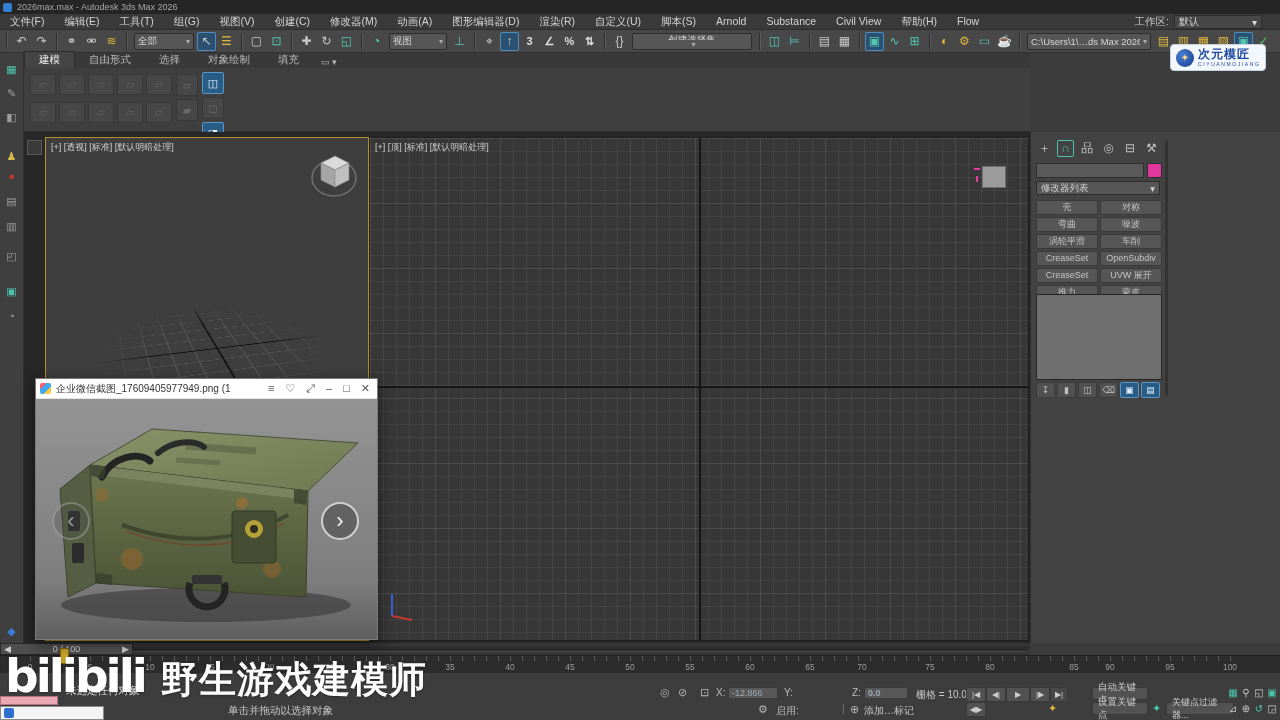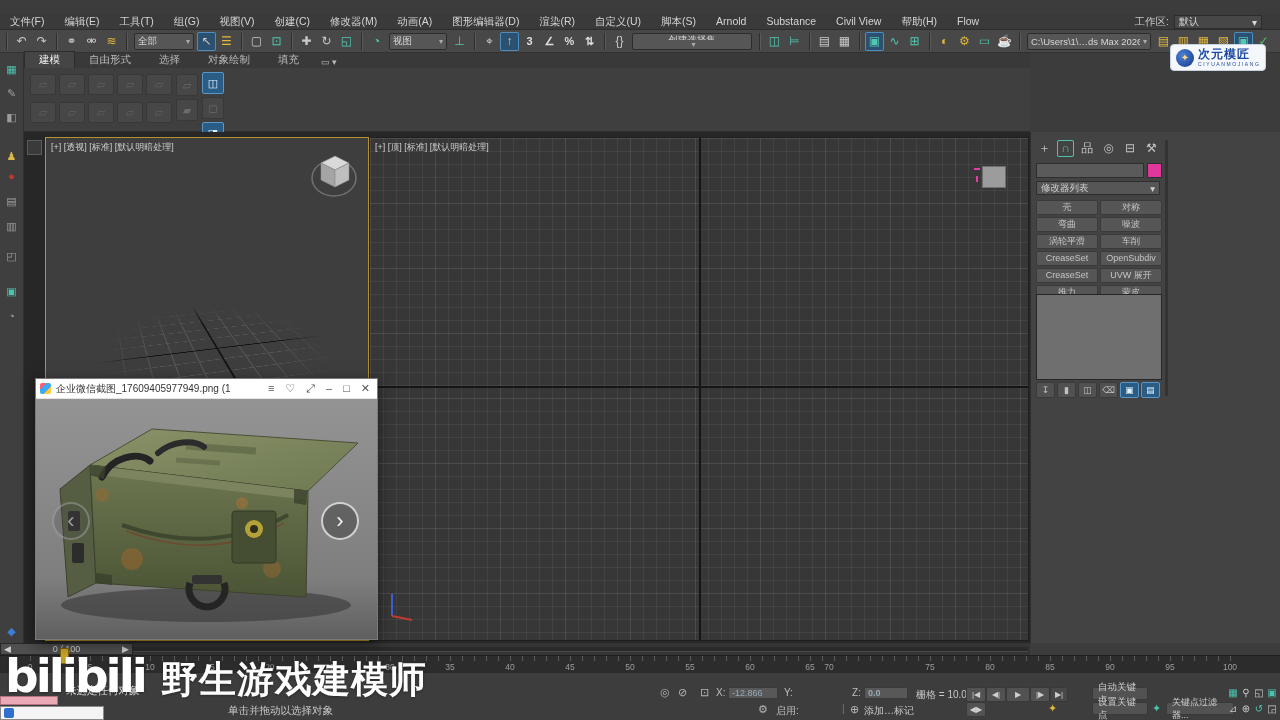--- a/index.html
+++ b/index.html
@@ -149,20 +149,24 @@
   #watermark{position:absolute;left:5px;top:648px;display:flex;align-items:baseline;gap:16px;z-index:50;pointer-events:none;}
   #wm-cn{font-size:37px;font-weight:bold;color:#fdfdfd;letter-spacing:1px;text-shadow:0 1px 3px rgba(0,0,0,.35);}
   #wm-bili{font-size:47px;font-weight:800;color:#ffffff;letter-spacing:-3px;font-family:"DejaVu Sans",sans-serif;
            text-shadow:0 1px 3px rgba(0,0,0,.35);}
 </style>
 </head>
 <body>
 
 <div id="root">
 
+  <div id="titlebar">
+    <span id="app-icon"></span>
+    <span id="title-text">2026max.max - Autodesk 3ds Max 2026</span>
+  </div>
 
   <div id="menubar">
     <div id="menu-items">
         <span class="mitem">文件(F)</span>
         <span class="mitem">编辑(E)</span>
         <span class="mitem">工具(T)</span>
         <span class="mitem">组(G)</span>
         <span class="mitem">视图(V)</span>
         <span class="mitem">创建(C)</span>
         <span class="mitem">修改器(M)</span>
@@ -485,24 +489,24 @@
         <span class="tb-num" style="left: 270px; font-family: Liberation Serif, serif;">20</span>
         <span class="tb-num" style="left: 330px;">25</span>
         <span class="tb-num" style="left: 390px;">30</span>
         <span class="tb-num" style="left: 450px;">35</span>
         <span class="tb-num" style="left: 510px;">40</span>
         <span class="tb-num" style="left: 570px;">45</span>
         <span class="tb-num" style="left: 630px;">50</span>
         <span class="tb-num" style="left: 690px;">55</span>
         <span class="tb-num" style="left: 750px;">60</span>
         <span class="tb-num" style="left: 810px;">65</span>
-        <span class="tb-num" style="left: 829px;">70</span>
+        <span class="tb-num" style="left: 862px;">70</span>
         <span class="tb-num" style="left: 930px;">75</span>
         <span class="tb-num" style="left: 990px;">80</span>
-        <span class="tb-num" style="left: 1050px;">85</span>
+        <span class="tb-num" style="left: 1074px;">85</span>
         <span class="tb-num" style="left: 1110px;">90</span>
         <span class="tb-num" style="left: 1170px;">95</span>
         <span class="tb-num" style="left: 1230px;">100</span>
       </div>
     <div id="tb-caret"></div>
   </div>
 
   <div id="statusbar">
     <span class="sb-text" style="left:66px;top:11px;">未选定任何对象</span>
     <span class="sb-text" style="left:228px;top:31px;color:#c9c9c9;">单击并拖动以选择对象</span>

